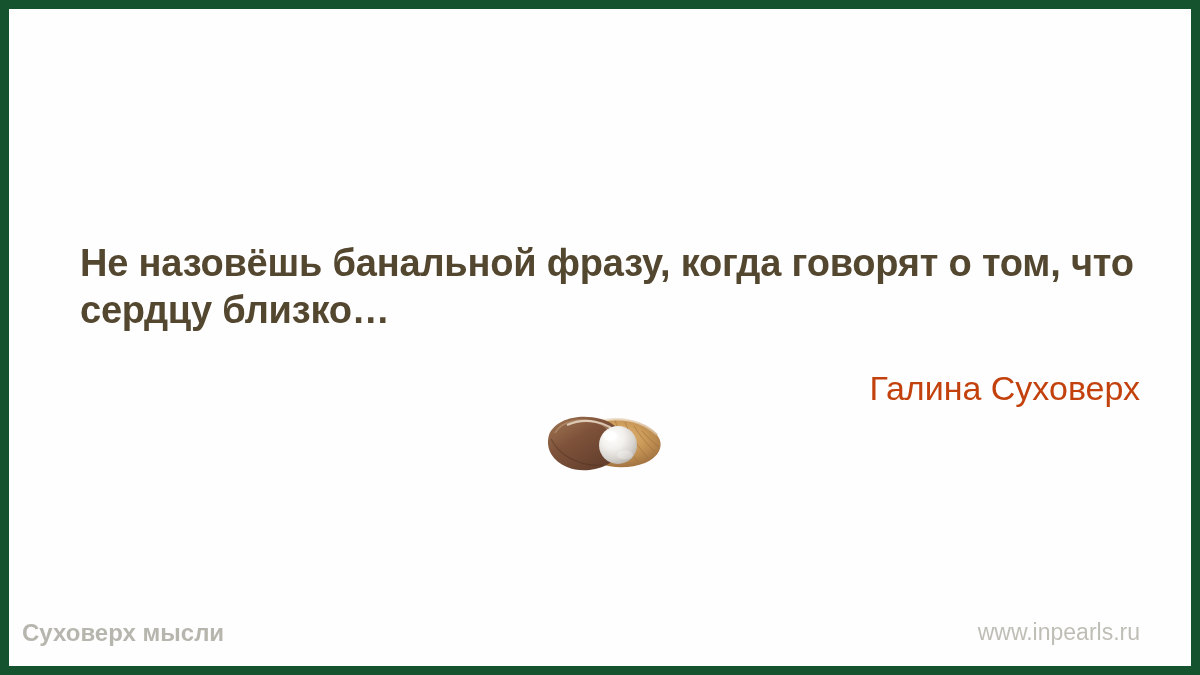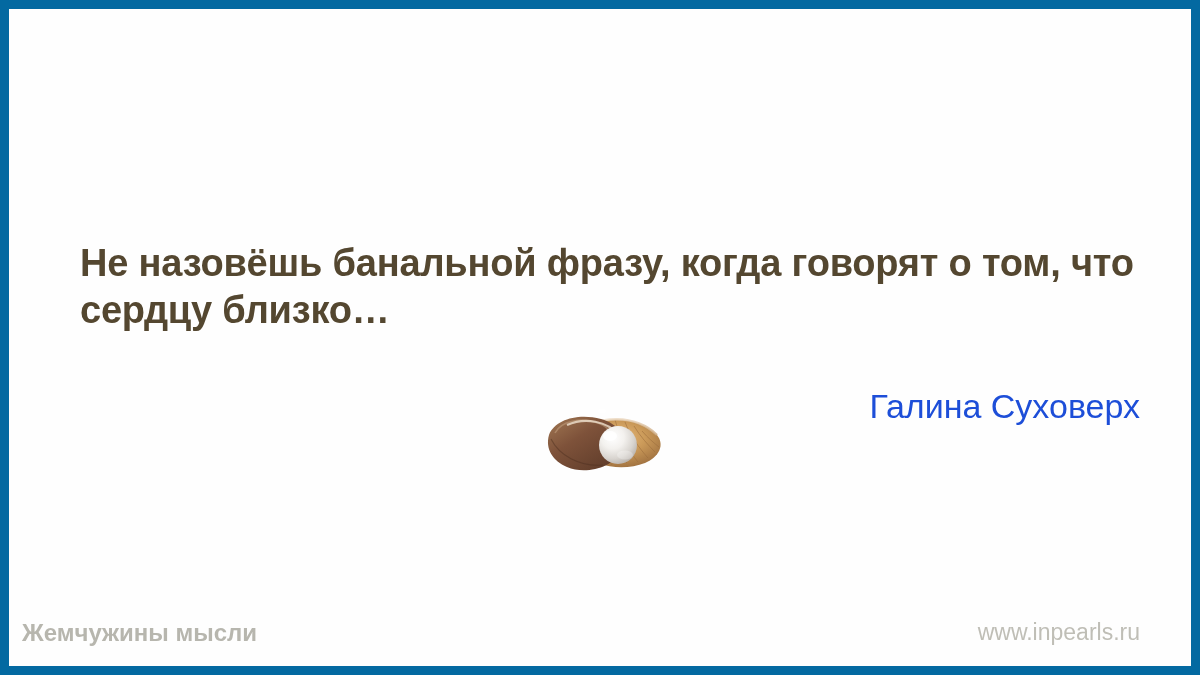--- a/index.html
+++ b/index.html
@@ -13,21 +13,21 @@
     font-family: "Liberation Sans", sans-serif;
     overflow: hidden;
   }
 
   .card {
     position: relative;
     box-sizing: border-box;
     width: 1200px;
     height: 675px;
     background: #fefefe;
-    border: 9px solid #0369a1;
+    border: 9px solid #14532d;
   }
 
   
   .quote {
     position: absolute;
     left: 71px;
     top: 231px;
     width: 1060px;
     font-size: 38px;
     font-weight: bold;
@@ -38,24 +38,23 @@
   }
 
   
   .author {
     position: absolute;
     right: 51px;
     top: 359px;
     font-size: 34px;
     font-weight: normal;
     line-height: 40px;
-    color: #1d4ed8;
+    color: #c2410c;
     text-align: right;
     white-space: nowrap;
-    margin-top: 18px;
   }
 
   
   .shell-wrap {
     position: absolute;
     left: 536px;
     top: 396px;
     width: 122px;
     height: 70px;
   }
@@ -141,17 +140,17 @@
       <path d="M22 20 C40 12 62 16 74 30 C80 37 80 45 74 52" fill="none" stroke="#f0e2cf" stroke-width="2.2" opacity="0.8"></path>
 
       <circle cx="73" cy="40" r="19" fill="url(#gPearl)"></circle>
       <ellipse cx="65" cy="31" rx="7" ry="5" fill="#ffffff" opacity="0.85"></ellipse>
       <ellipse cx="80" cy="50" rx="8" ry="4.5" fill="#ffffff" opacity="0.28"></ellipse>
 
       <ellipse cx="57" cy="6" rx="4" ry="2" fill="#ffffff" opacity="0.9"></ellipse>
     </svg>
   </div>
 
-  <div class="footer-left">Жемчужины мысли</div>
+  <div class="footer-left">Суховерх мысли</div>
 
   <div class="footer-right">www.inpearls.ru</div>
 
 </div>
 
 </body></html>

